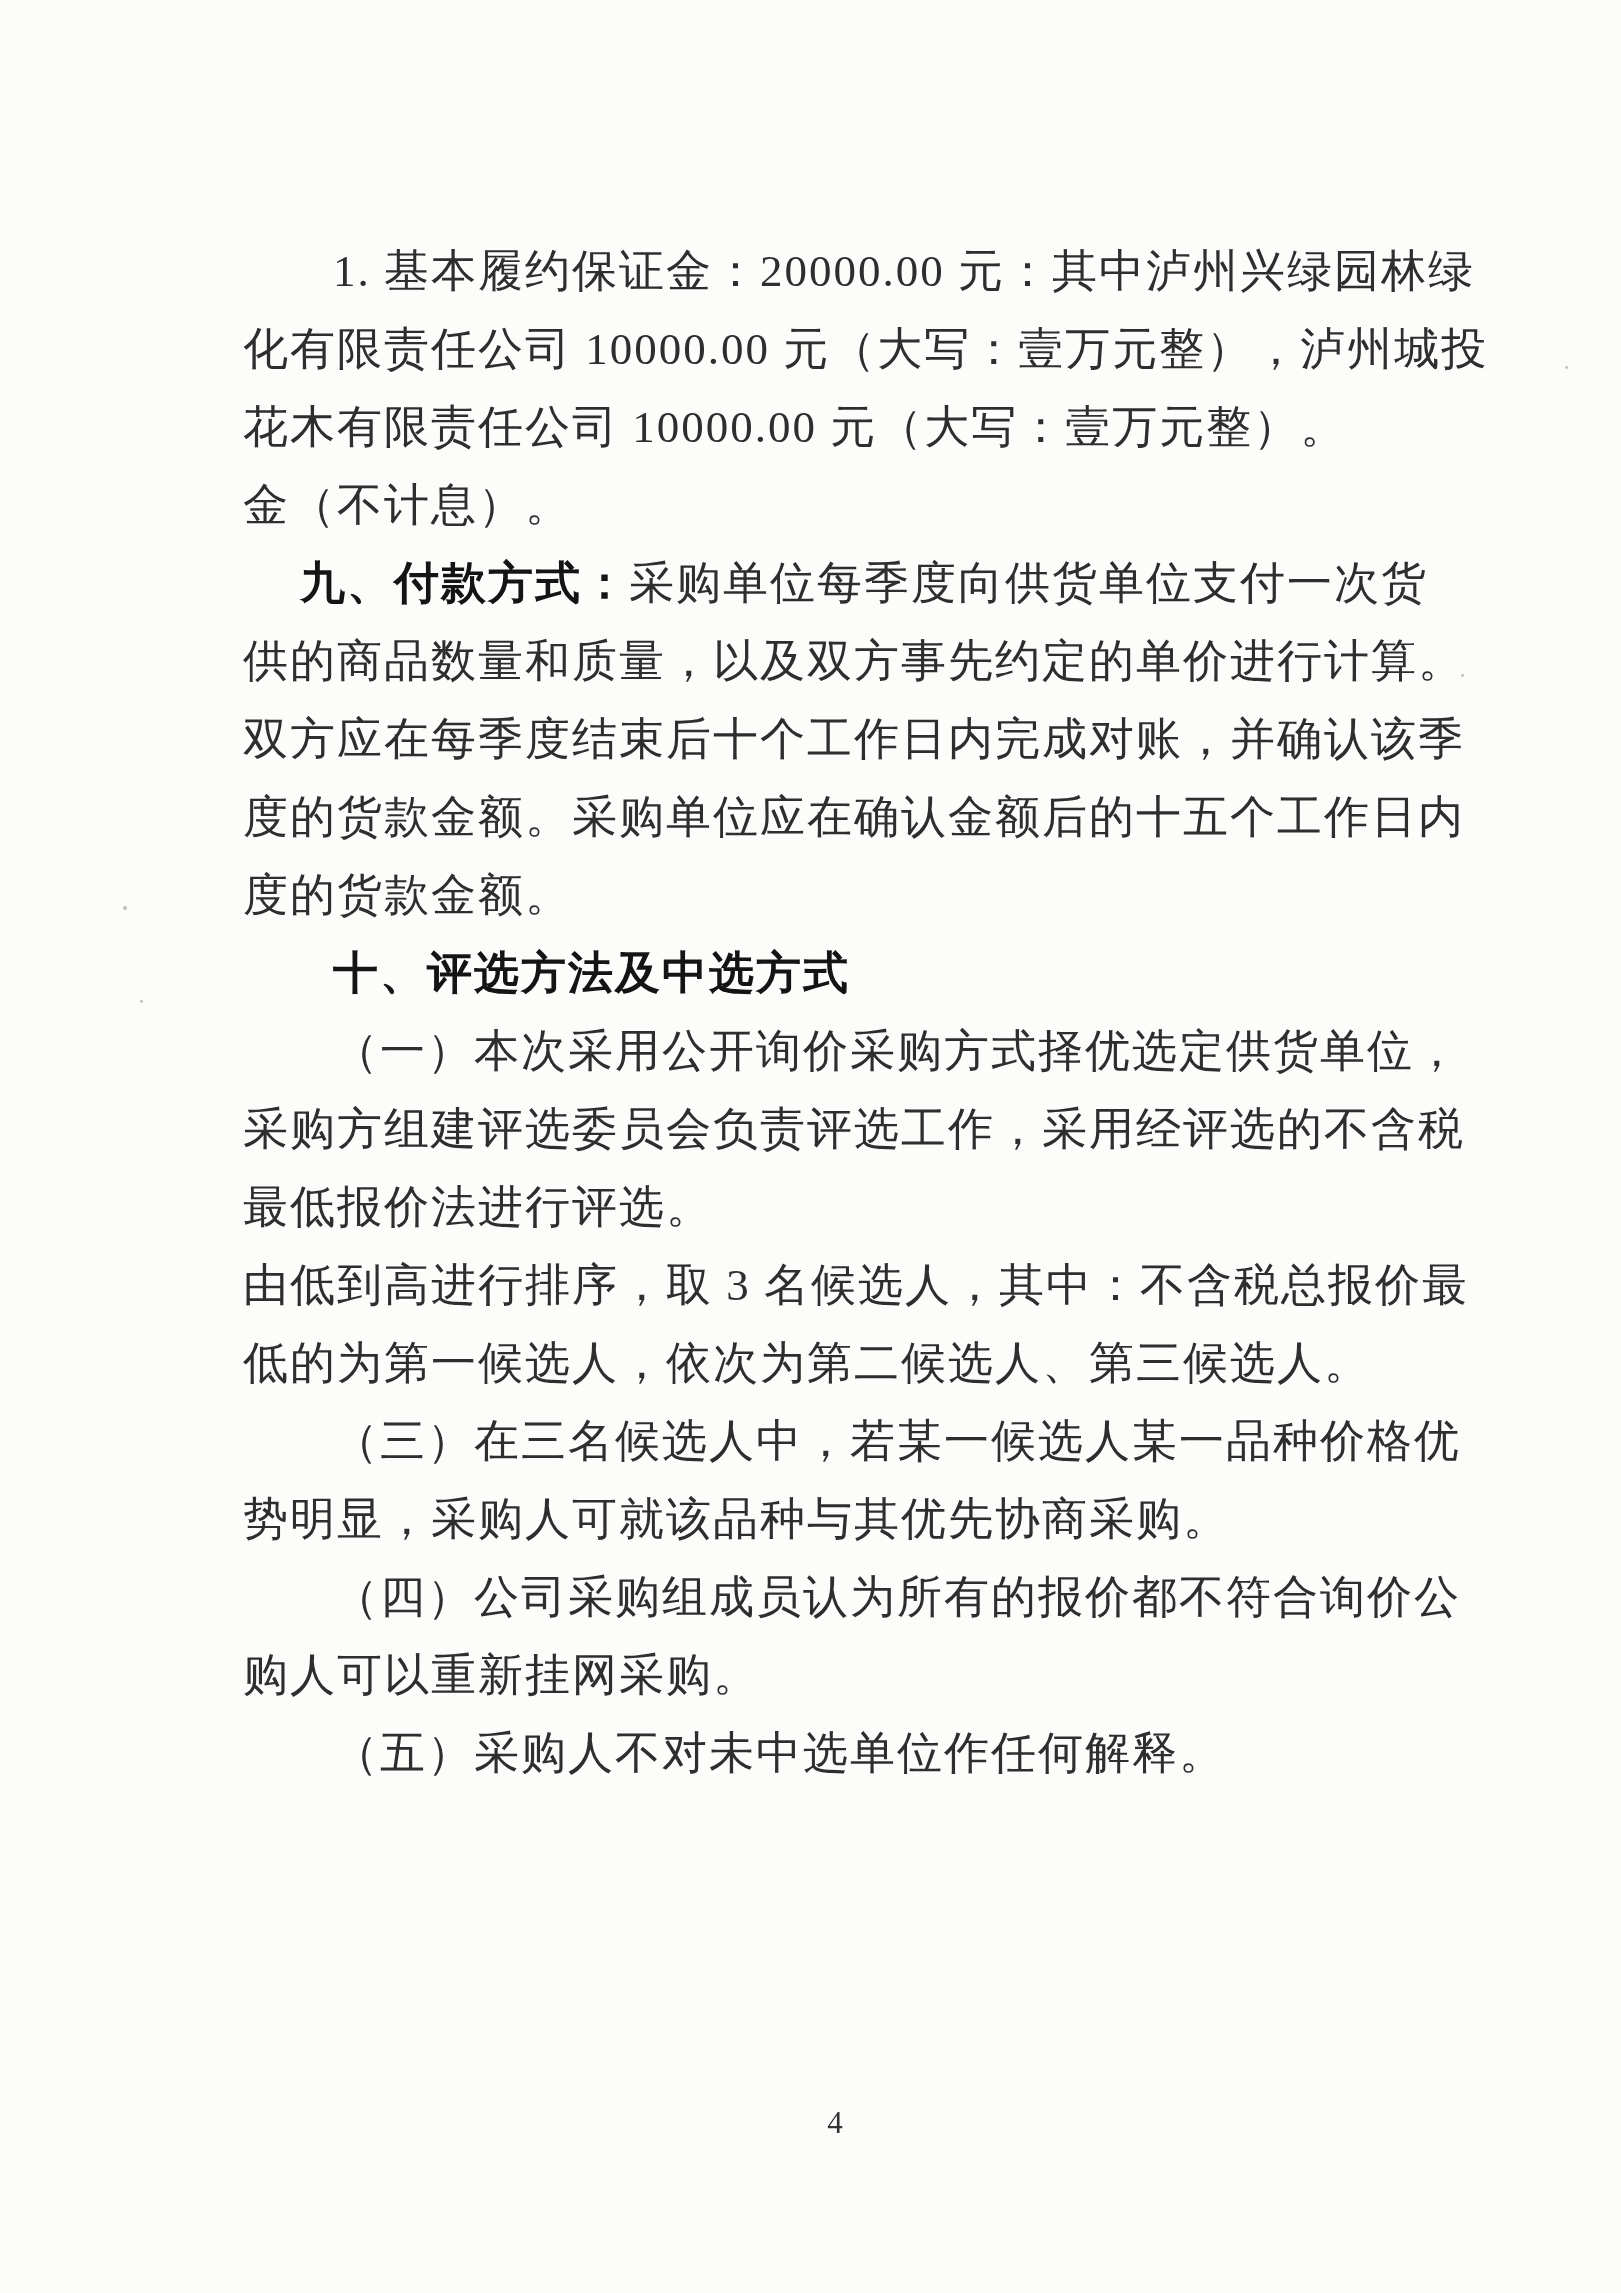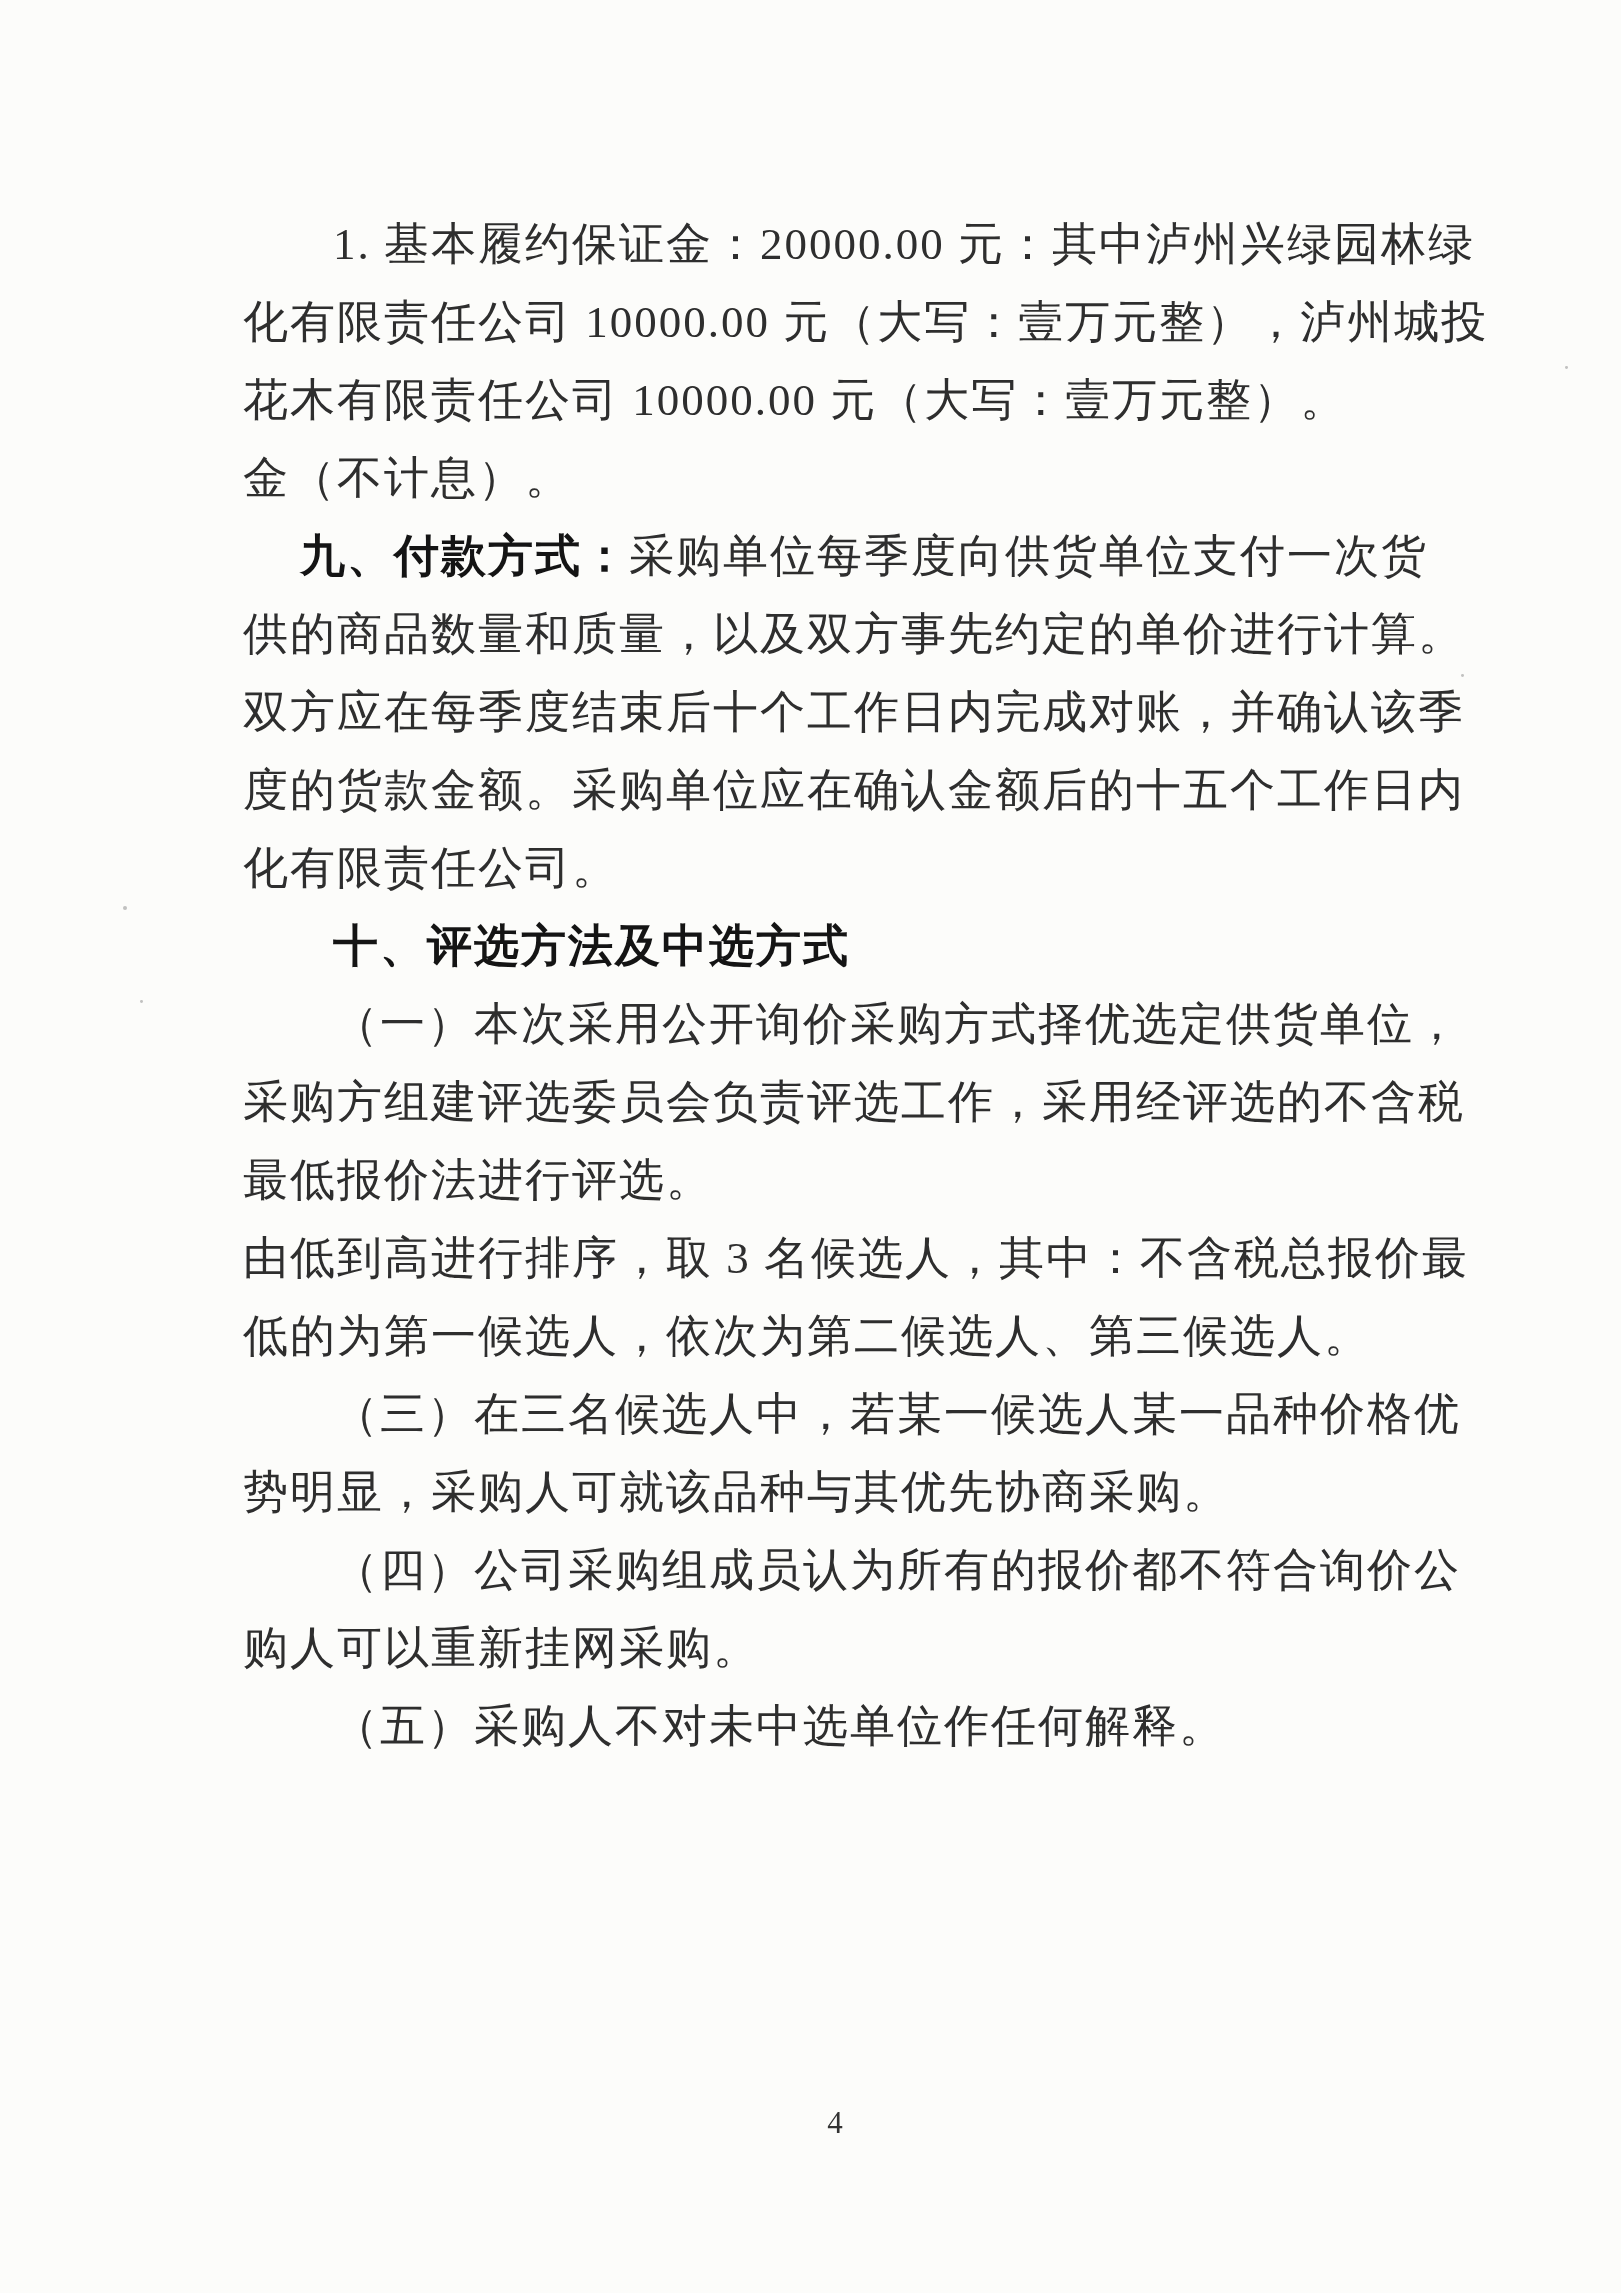--- a/index.html
+++ b/index.html
@@ -13,21 +13,21 @@
     height: 2294px;
     margin: 0 auto;
     background: #fcfcfa;
     overflow: hidden;
     font-family: "Liberation Serif", "DejaVu Serif", serif;
     color: #2e2e2e;
   }
   .textblock {
     position: absolute;
     left: 243px;
-    top: 205px;
+    top: 232px;
     width: 1186px;
   }
   .line {
     height: 78px;
     line-height: 78px;
     font-size: 45px;
     letter-spacing: 2px;
     white-space: nowrap;
     font-weight: 400;
   }
@@ -73,21 +73,21 @@
     <div class="line ind2">1. 基本履约保证金：20000.00 元：其中泸州兴绿园林绿</div>
     <div class="line">化有限责任公司 10000.00 元（大写：壹万元整），泸州城投</div>
     <div class="line">花木有限责任公司 10000.00 元（大写：壹万元整）。</div>
 
     <div class="line">金（不计息）。</div>
 
     <div class="line ind1"><span class="hd">九、付款方式：</span><span>采购单位每季度向供货单位支付一次货</span></div>
     <div class="line">供的商品数量和质量，以及双方事先约定的单价进行计算。</div>
     <div class="line">双方应在每季度结束后十个工作日内完成对账，并确认该季</div>
     <div class="line">度的货款金额。采购单位应在确认金额后的十五个工作日内</div>
-    <div class="line">化有限责任公司。</div>
+    <div class="line">度的货款金额。</div>
 
     <div class="line ind2 hd">十、评选方法及中选方式</div>
 
     <div class="line ind2">（一）本次采用公开询价采购方式择优选定供货单位，</div>
     <div class="line">采购方组建评选委员会负责评选工作，采用经评选的不含税</div>
     <div class="line">最低报价法进行评选。</div>
 
     <div class="line">由低到高进行排序，取 3 名候选人，其中：不含税总报价最</div>
     <div class="line">低的为第一候选人，依次为第二候选人、第三候选人。</div>
 

